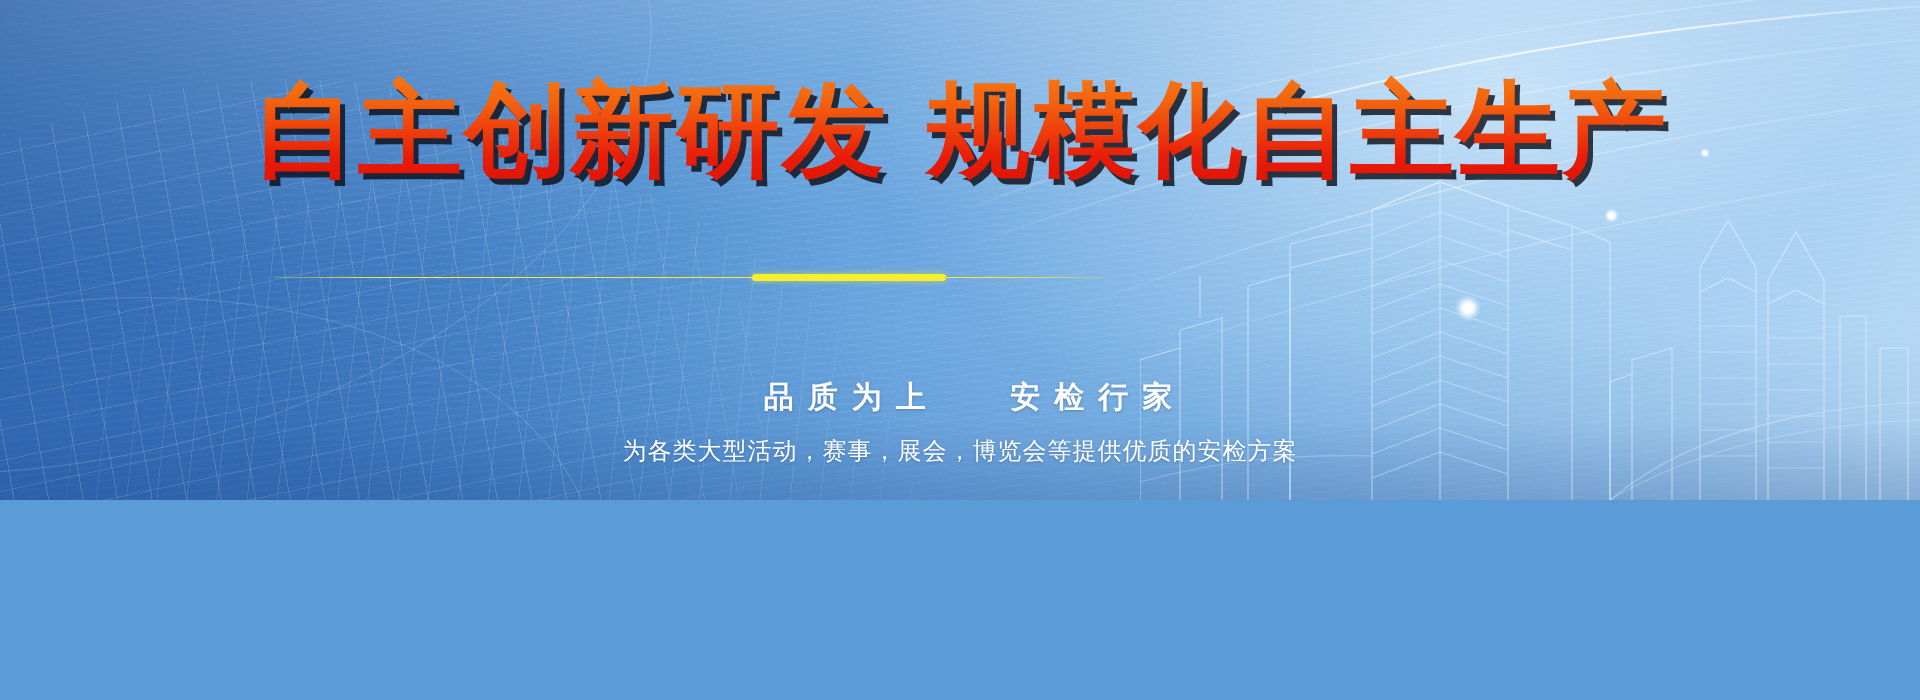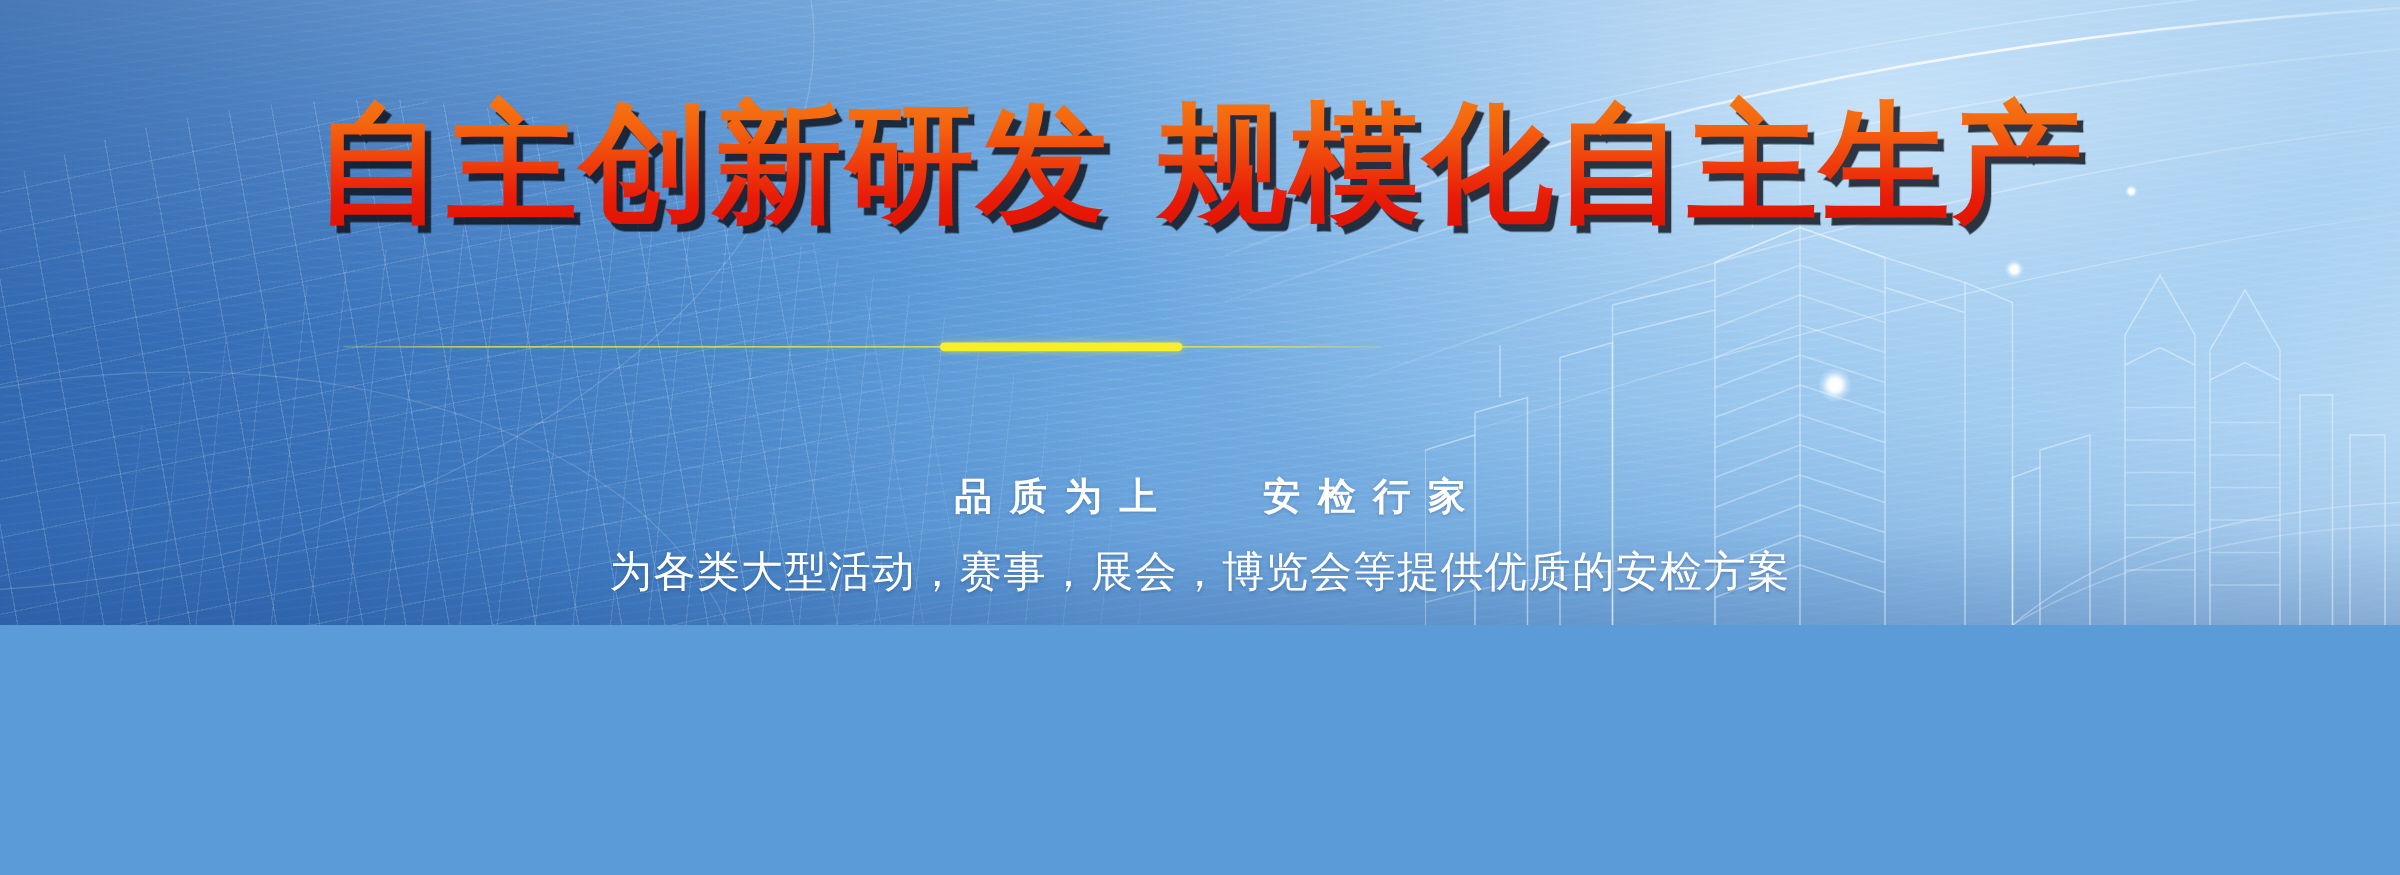--- a/index.html
+++ b/index.html
@@ -135,21 +135,21 @@
     text-indent:14px;
     text-shadow:0 1px 3px rgba(25,60,110,.35);
     margin-left:16px;
   }
   .tagline .gap{ display:inline-block; width:26px; }
 
   .subline{
     position:absolute; left:0; right:0; top:435px;
     text-align:center;
     color:#ffffff;
-    font-size:34px;
+    font-size:24px;
     font-weight:500;
     letter-spacing:1px;
     text-shadow:0 1px 3px rgba(25,60,110,.35);
   }
 
   
   .dots{
     position:absolute; left:0; right:0; top:661px;
     display:flex; justify-content:center; align-items:center; gap:13px;
   }

